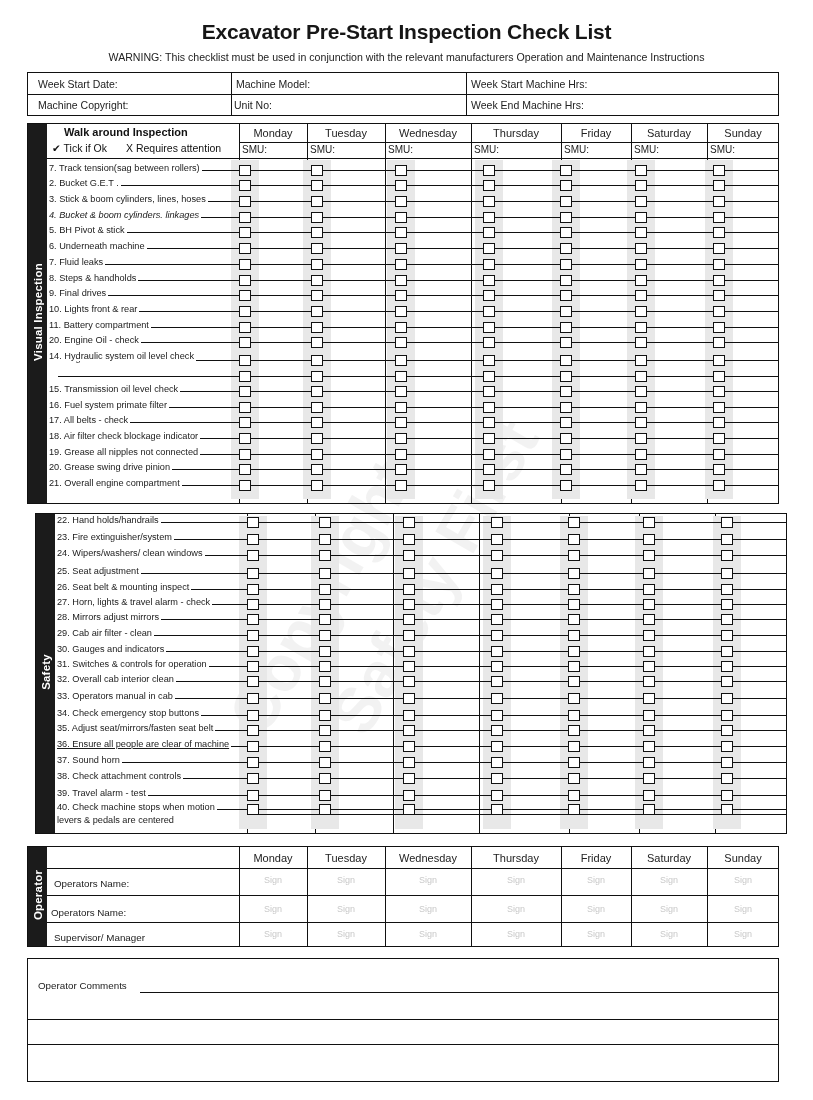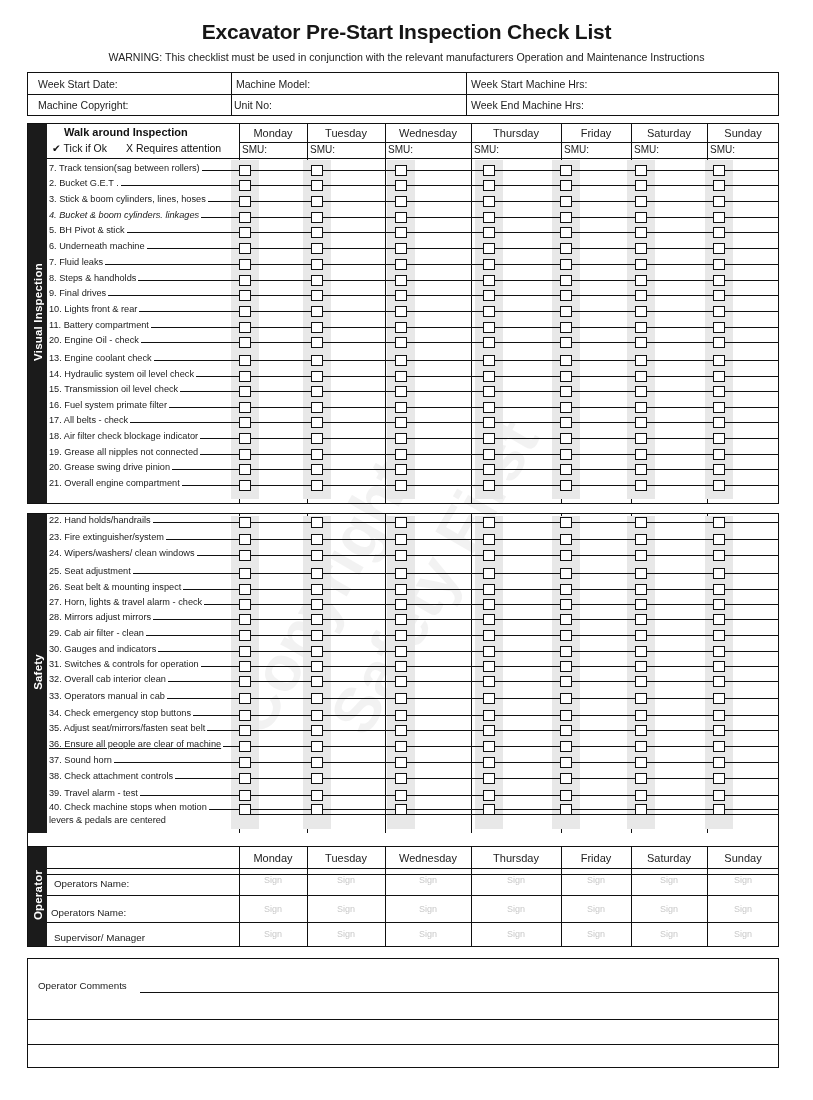--- a/index.html
+++ b/index.html
@@ -198,21 +198,21 @@
     <div class="leader" style="left: 30px; width: 721px; top: 236px;"></div>
     <div class="item-label" style="left: 21px; top: 229px;">13. Engine coolant check</div>
     <div class="cb" style="left: 211px; top: 231px;"></div>
     <div class="cb" style="left: 283px; top: 231px;"></div>
     <div class="cb" style="left: 367px; top: 231px;"></div>
     <div class="cb" style="left: 455px; top: 231px;"></div>
     <div class="cb" style="left: 532px; top: 231px;"></div>
     <div class="cb" style="left: 607px; top: 231px;"></div>
     <div class="cb" style="left: 685px; top: 231px;"></div>
     <div class="leader" style="left: 30px; width: 721px; top: 252px;"></div>
-    <div class="item-label" style="left: 21px; top: 245px;">14. Hydraulic system oil level check</div>
+    <div class="item-label" style="left: 21px; top: 227px;">14. Hydraulic system oil level check</div>
     <div class="cb" style="left: 211px; top: 247px;"></div>
     <div class="cb" style="left: 283px; top: 247px;"></div>
     <div class="cb" style="left: 367px; top: 247px;"></div>
     <div class="cb" style="left: 455px; top: 247px;"></div>
     <div class="cb" style="left: 532px; top: 247px;"></div>
     <div class="cb" style="left: 607px; top: 247px;"></div>
     <div class="cb" style="left: 685px; top: 247px;"></div>
     <div class="leader" style="left: 30px; width: 721px; top: 267px;"></div>
     <div class="item-label" style="left: 21px; top: 260px;">15. Transmission oil level check</div>
     <div class="cb" style="left: 211px; top: 262px;"></div>
@@ -271,21 +271,21 @@
     <div class="item-label" style="left: 21px; top: 354px;">21. Overall engine compartment</div>
     <div class="cb" style="left: 211px; top: 356px;"></div>
     <div class="cb" style="left: 283px; top: 356px;"></div>
     <div class="cb" style="left: 367px; top: 356px;"></div>
     <div class="cb" style="left: 455px; top: 356px;"></div>
     <div class="cb" style="left: 532px; top: 356px;"></div>
     <div class="cb" style="left: 607px; top: 356px;"></div>
     <div class="cb" style="left: 685px; top: 356px;"></div>
   </div>
 
-<div class="section" id="safety-section" style="left:27px;top:513px;width:752px;height:362px;">
+<div class="section" id="safety-section" style="left:35px;top:513px;width:752px;height:321px;">
   <div class="sidebar" style="left:0;top:0;width:19px;height:319px;">
     <div class="sidebar-label" style="left:-60px;top:152px;width:140px;text-align:center;">Safety</div>
   </div>
 <div class="vline" style="left: 211px; top: 0px; height: 319px;"></div>
     <div class="vline" style="left: 279px; top: 0px; height: 319px;"></div>
     <div class="vline" style="left: 357px; top: 0px; height: 319px;"></div>
     <div class="vline" style="left: 443px; top: 0px; height: 319px;"></div>
     <div class="vline" style="left: 533px; top: 0px; height: 319px;"></div>
     <div class="vline" style="left: 603px; top: 0px; height: 319px;"></div>
     <div class="vline" style="left: 679px; top: 0px; height: 319px;"></div>
@@ -511,18 +511,18 @@
     <div class="op-label" style="left: 26px; top: 85px;">Supervisor/ Manager</div>
     <div class="sign" style="left: 211px; width: 68px; top: 82px;">Sign</div>
     <div class="sign" style="left: 279px; width: 78px; top: 82px;">Sign</div>
     <div class="sign" style="left: 357px; width: 86px; top: 82px;">Sign</div>
     <div class="sign" style="left: 443px; width: 90px; top: 82px;">Sign</div>
     <div class="sign" style="left: 533px; width: 70px; top: 82px;">Sign</div>
     <div class="sign" style="left: 603px; width: 76px; top: 82px;">Sign</div>
     <div class="sign" style="left: 679px; width: 72px; top: 82px;">Sign</div>
   </div>
 
-<div class="section" style="left:27px;top:958px;width:752px;height:110px;">
+<div class="section" style="left:27px;top:958px;width:752px;height:124px;">
   <div class="comments-label" style="left:10px;top:21px;">Operator Comments</div>
   <div class="hline" style="left:112px;width:638px;top:33px;"></div>
   <div class="hline" style="left:0;width:750px;top:60px;"></div>
   <div class="hline" style="left:0;width:750px;top:85px;"></div>
 </div>
 
 </body></html>

